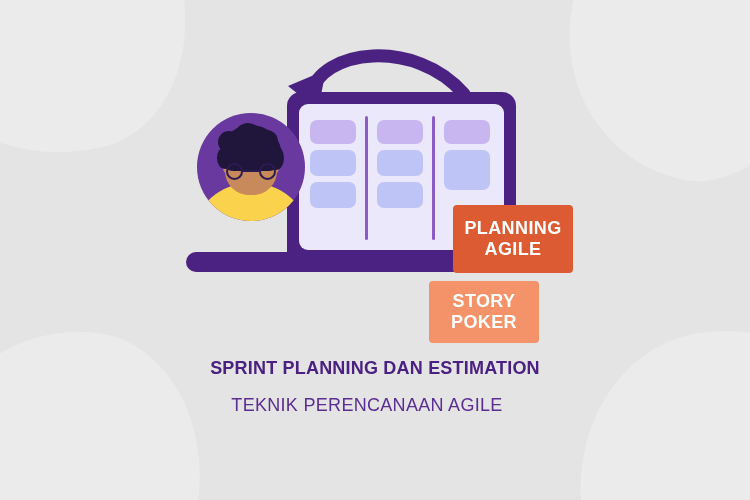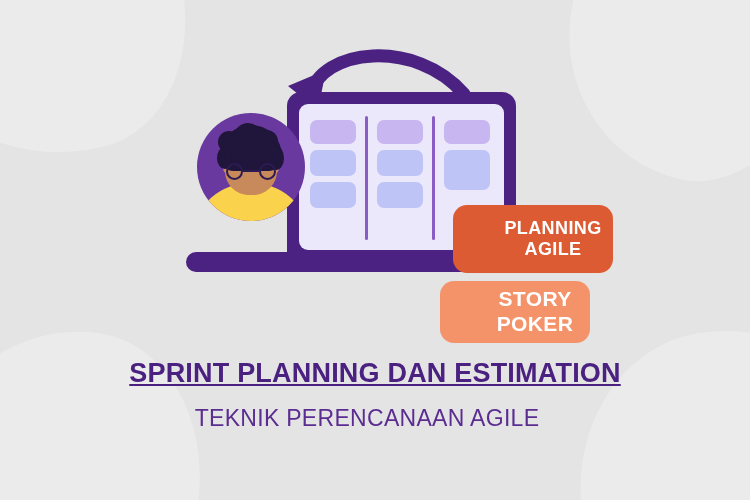--- a/index.html
+++ b/index.html
@@ -244,60 +244,58 @@
     position: absolute;
     display: flex;
     flex-direction: column;
     align-items: center;
     justify-content: center;
     color: #ffffff;
     font-weight: bold;
     letter-spacing: 0.4px;
     line-height: 1.18;
     text-align: center;
-    border-radius: 14px;
-    padding-left: 40px;
+    border-radius: 4px;
   }
   .badge-planning {
     left: 453px;
     top: 205px;
     width: 120px;
     height: 68px;
     background: #dd5b33;
     font-size: 18px;
   }
   .badge-story {
-    left: 440px;
+    left: 429px;
     top: 281px;
     width: 110px;
     height: 62px;
     background: #f4936a;
-    font-size: 21px;
+    font-size: 18px;
   }
 
   
   .text-block {
     position: absolute;
     left: 0;
     top: 358px;
     width: 750px;
     text-align: center;
   }
   .headline {
     margin: 0;
     color: #4a2080;
-    font-size: 27px;
+    font-size: 18px;
     font-weight: bold;
     letter-spacing: 0.2px;
-    text-decoration: underline;
   }
   .subline {
     margin: 16px 16px 0 0;
     color: #5b2d91;
-    font-size: 23px;
+    font-size: 18px;
     font-weight: normal;
     letter-spacing: 0.3px;
   }
 </style>
 </head>
 <body>
 
 <div id="slide">
 
   <div class="blob blob-tl"></div>

